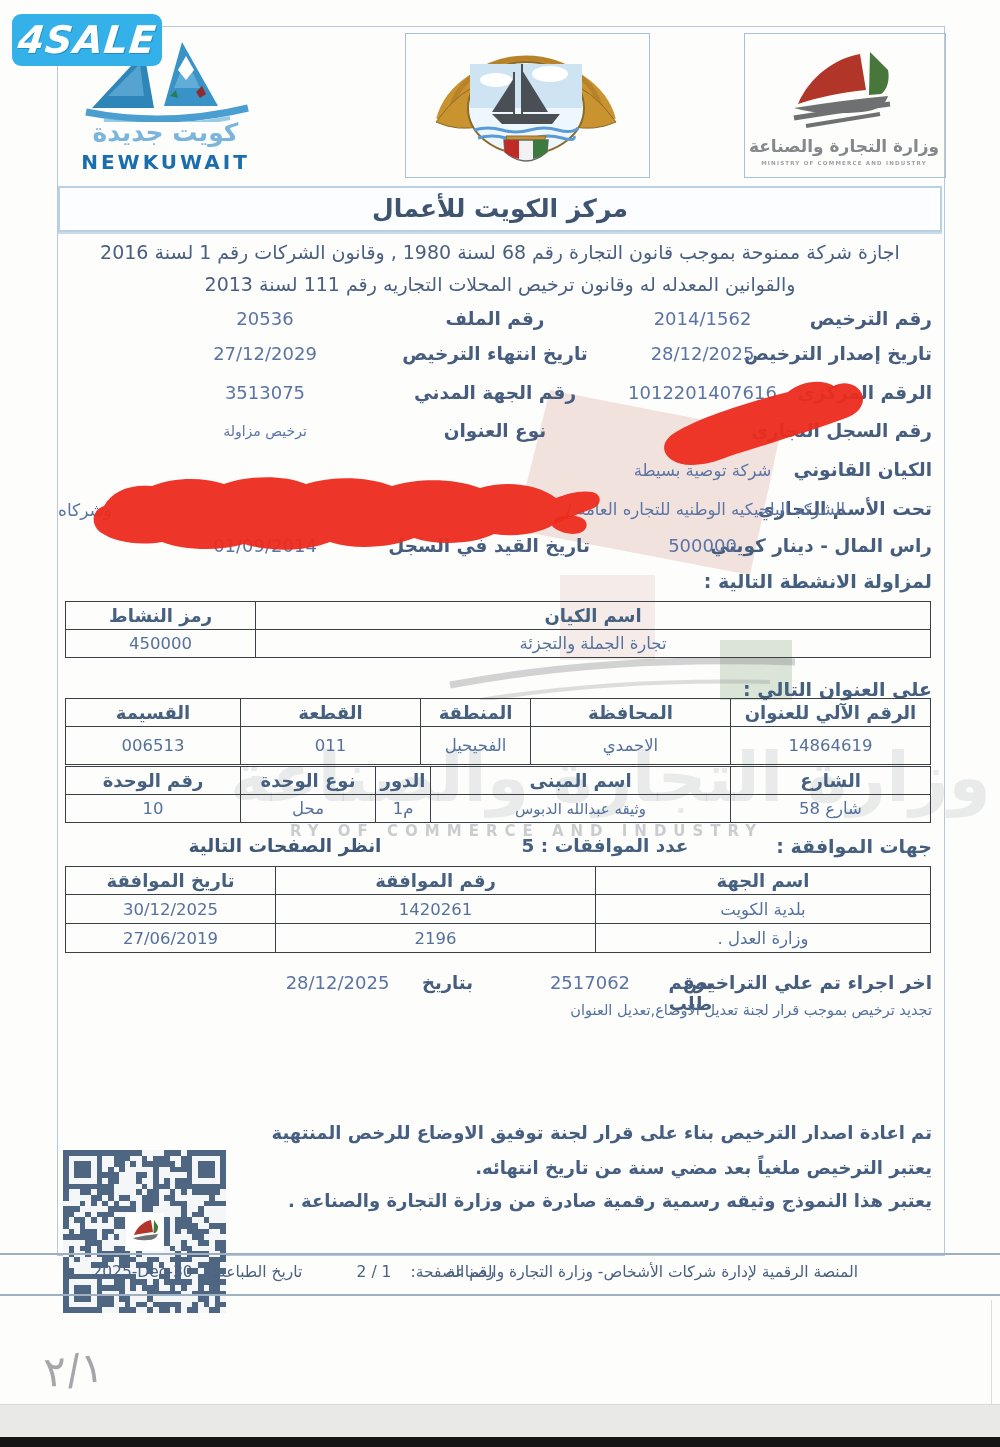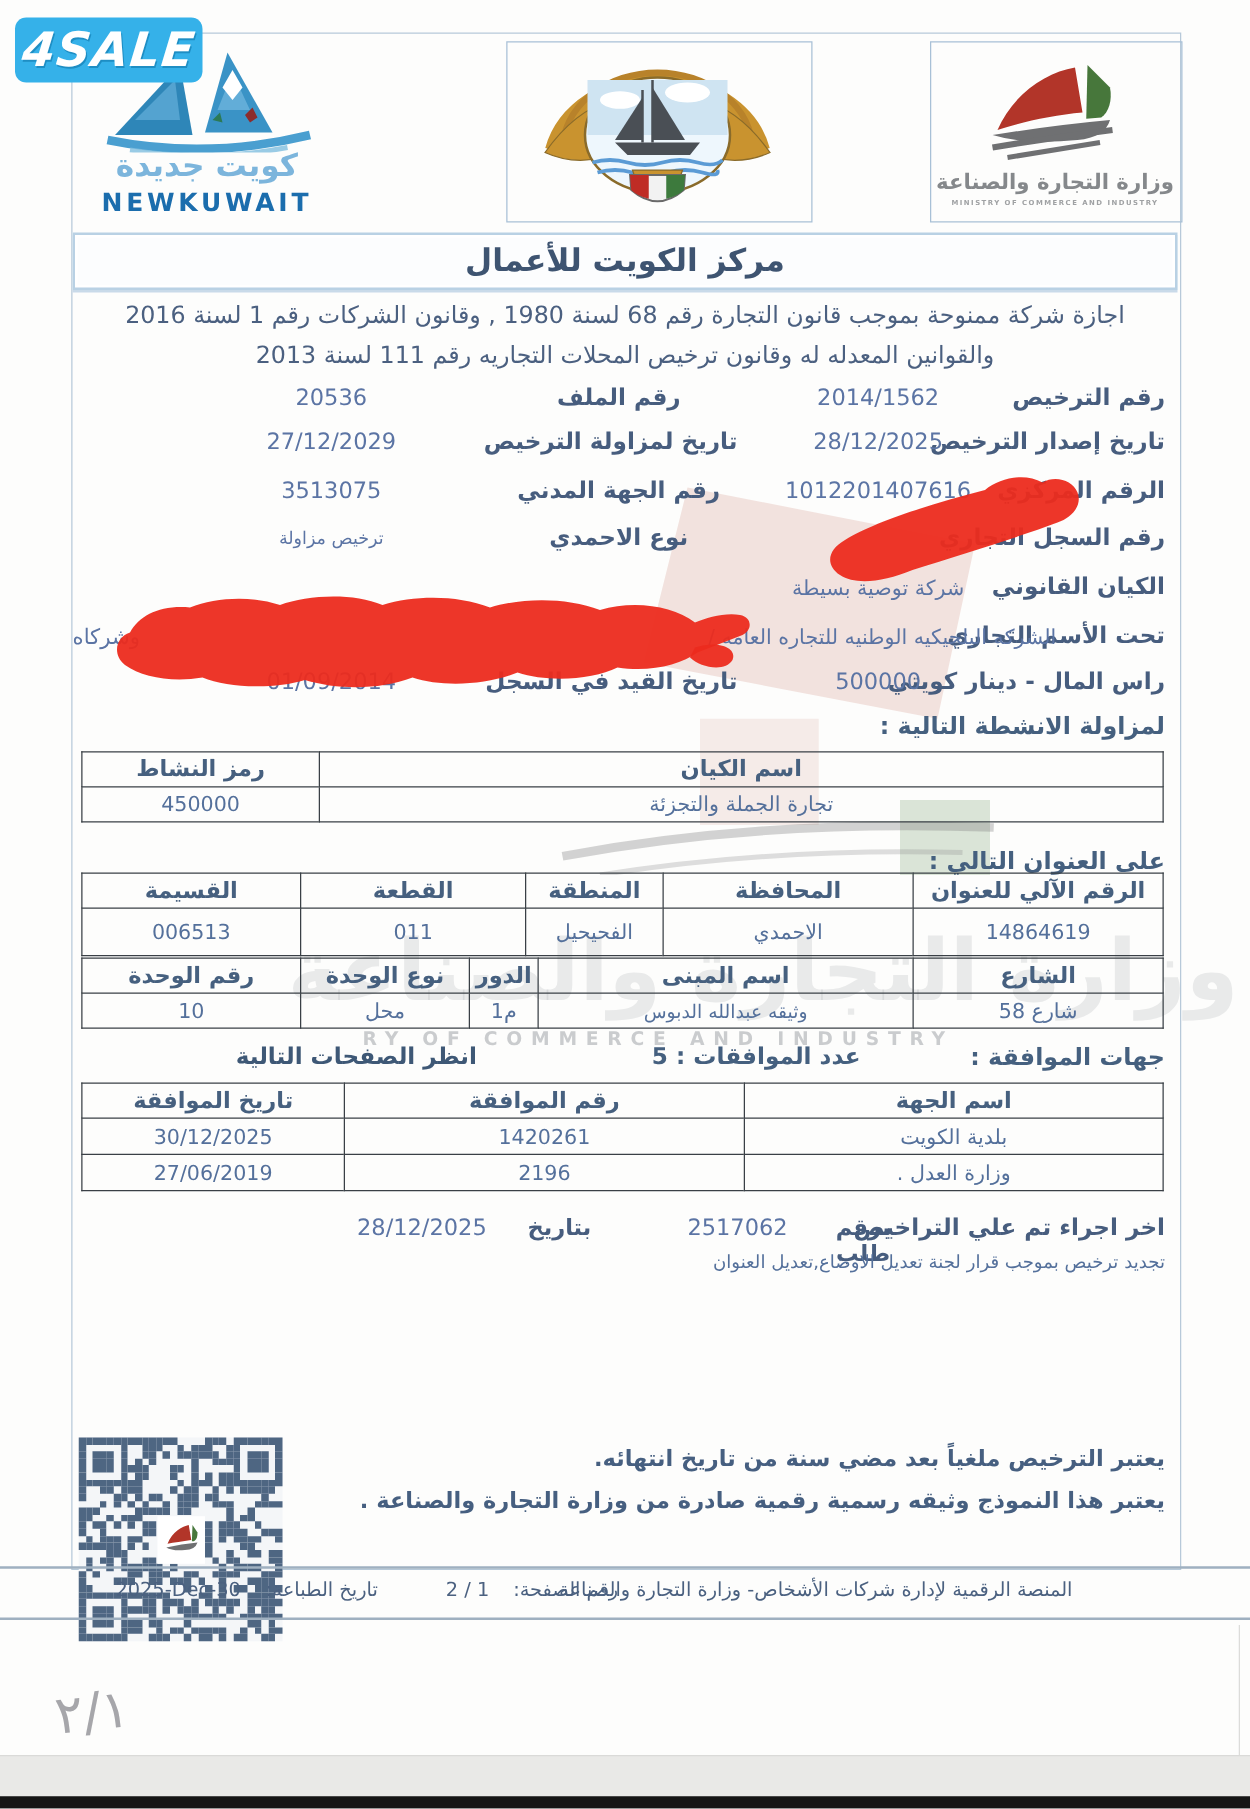--- a/index.html
+++ b/index.html
@@ -147,30 +147,30 @@
     <div>والقوانين المعدله له وقانون ترخيص المحلات التجاريه رقم 111 لسنة 2013</div>
   </div>
 
   <div class="lbl" style="top:308px;">رقم الترخيص</div>
   <div class="val" style="top:308px;">2014/1562</div>
   <div class="l2" style="top:308px;">رقم الملف</div>
   <div class="v2" style="top:308px;">20536</div>
 
   <div class="lbl" style="top:343px;">تاريخ إصدار الترخيص</div>
   <div class="val" style="top:343px;">28/12/2025</div>
-  <div class="l2" style="top:343px;">تاريخ لمزاولة الترخيص</div>
+  <div class="l2" style="top:343px;">تاريخ انتهاء الترخيص</div>
   <div class="v2" style="top:343px;">27/12/2029</div>
 
   <div class="lbl" style="top:382px;">الرقم المركزي</div>
   <div class="val" style="top:382px;">1012201407616</div>
   <div class="l2" style="top:382px;">رقم الجهة المدني</div>
   <div class="v2" style="top:382px;">3513075</div>
 
   <div class="lbl" style="top:420px;">رقم السجل التجاري</div>
-  <div class="l2" style="top:420px;">نوع الاحمدي</div>
+  <div class="l2" style="top:420px;">نوع العنوان</div>
   <div class="v2" style="top:423px;font-size:14px;">ترخيص مزاولة</div>
 
   <div class="lbl" style="top:459px;">الكيان القانوني</div>
   <div class="val" style="top:461px;font-size:16.5px;">شركة توصية بسيطة</div>
 
   <div class="lbl" style="top:498px;">تحت الأسم التجاري</div>
   <div class="abs" style="right:155px;top:500px;font-size:16.5px;color:#5b74a4;direction:rtl;white-space:nowrap;z-index:1;">الشركه البلجيكيه الوطنيه للتجاره العامه /</div>
   <div class="abs" id="tail">وشركاه</div>
 
   <div class="lbl" style="top:535px;">راس المال - دينار كويتي</div>
@@ -277,20 +277,21 @@
   </tbody>
     </table>
 
   <div class="lbl" style="top:972px;">اخر اجراء تم علي التراخيص</div>
   <div class="abs" style="left:648px;top:972px;width:85px;text-align:center;font-size:18px;font-weight:600;color:#475d7e;direction:rtl;z-index:1;">برقم طلب</div>
   <div class="abs" style="left:535px;top:972px;width:110px;text-align:center;font-size:18px;color:#5b74a4;z-index:1;">2517062</div>
   <div class="abs" style="left:415px;top:972px;width:65px;text-align:center;font-size:18px;font-weight:600;color:#475d7e;direction:rtl;z-index:1;">بتاريخ</div>
   <div class="abs" style="left:275px;top:972px;width:125px;text-align:center;font-size:18px;color:#5b74a4;z-index:1;">28/12/2025</div>
   <div class="abs" style="right:68px;top:1002px;font-size:14.5px;color:#54709b;direction:rtl;white-space:nowrap;z-index:1;">تجديد ترخيص بموجب قرار لجنة تعديل الاوضاع,تعديل العنوان</div>
 
+  <div class="note" style="top:1122px;">تم اعادة اصدار الترخيص بناء على قرار لجنة توفيق الاوضاع للرخص المنتهية</div>
   <div class="note" style="top:1157px;">يعتبر الترخيص ملغياً بعد مضي سنة من تاريخ انتهائه.</div>
   <div class="note" style="top:1190px;">يعتبر هذا النموذج وثيقه رسمية رقمية صادرة من وزارة التجارة والصناعة .</div>
 
   <div class="abs" id="qr">
       <div class="qm" style="grid-area: 1 / 1;"></div>
       <div class="qm" style="grid-area: 1 / 2;"></div>
       <div class="qm" style="grid-area: 1 / 3;"></div>
       <div class="qm" style="grid-area: 1 / 4;"></div>
       <div class="qm" style="grid-area: 1 / 5;"></div>
       <div class="qm" style="grid-area: 1 / 6;"></div>

